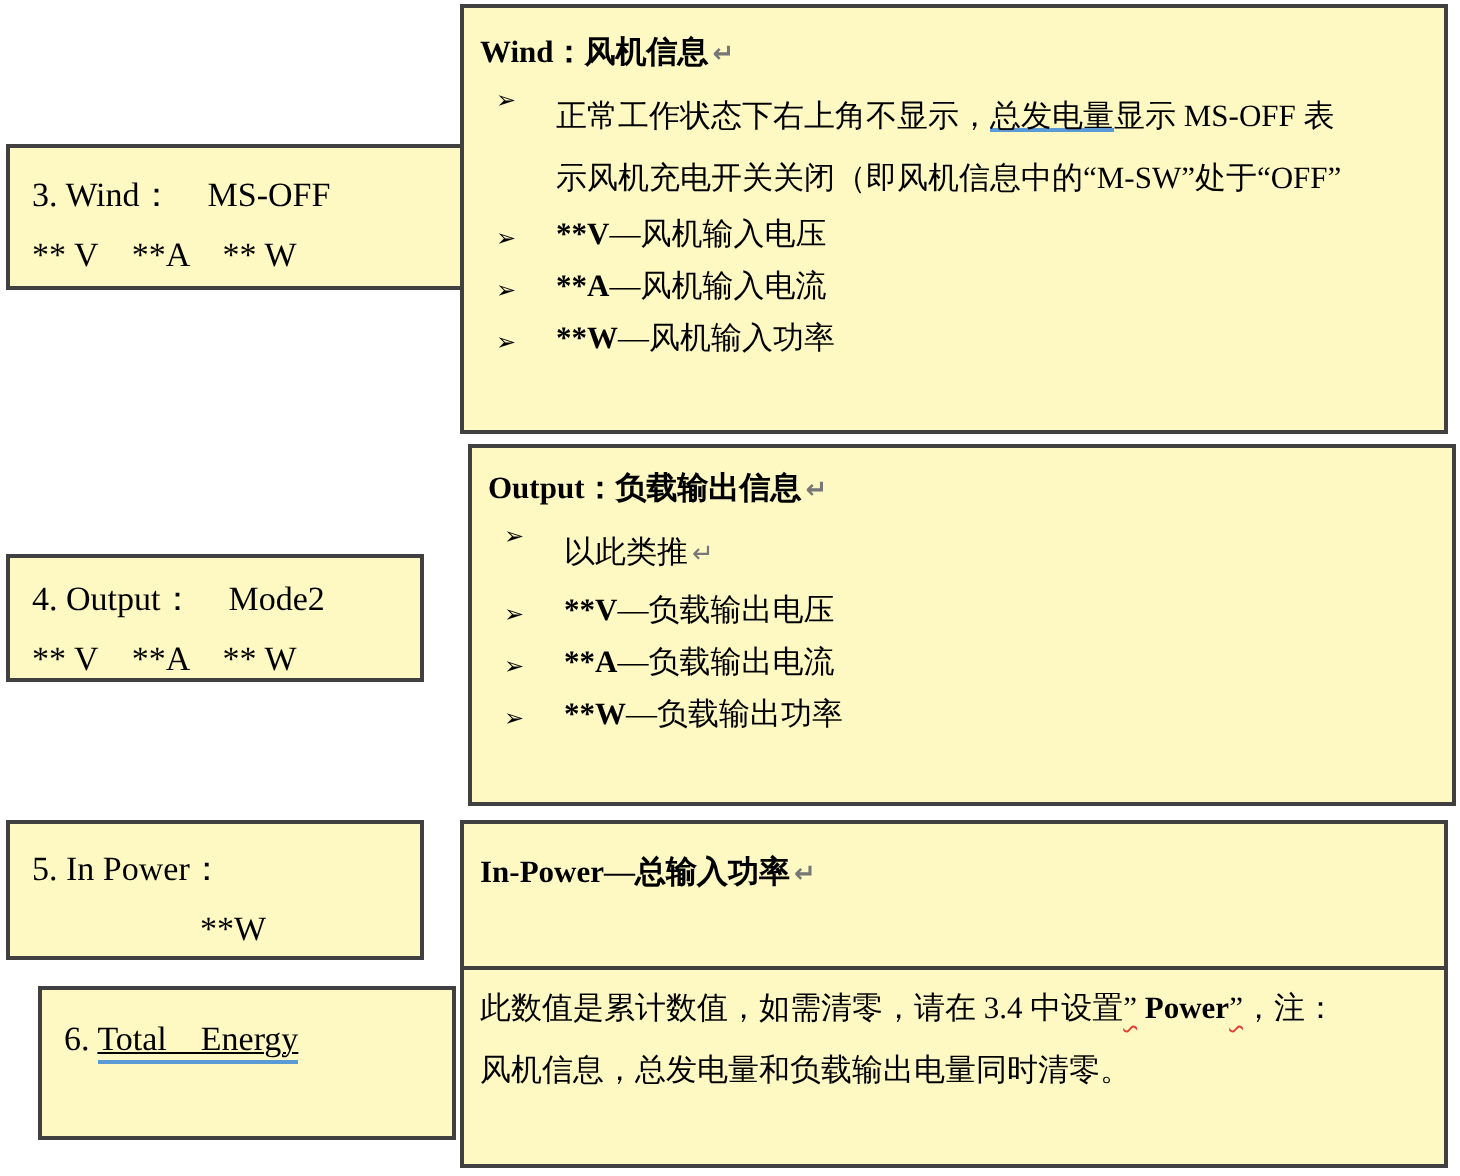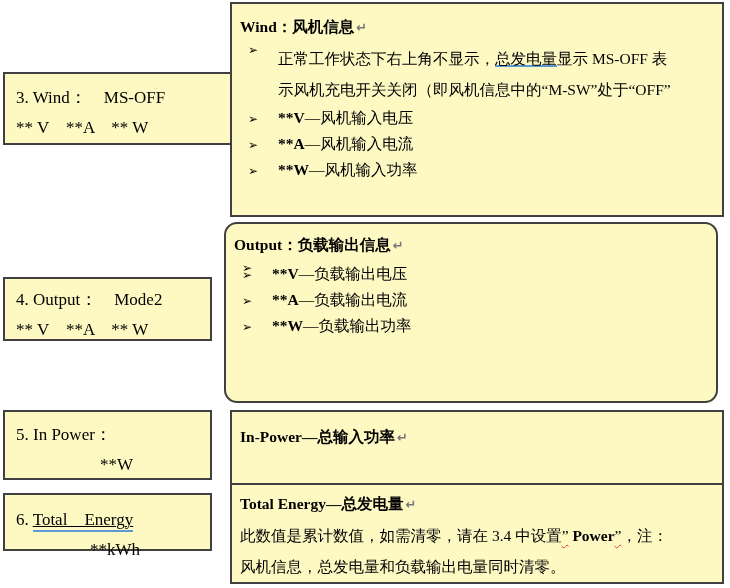--- a/index.html
+++ b/index.html
@@ -4,28 +4,28 @@
 <style>
   html,body{margin:0;padding:0;background:#ffffff;}
   #page{position:relative;width:730px;height:588px;background:#ffffff;overflow:hidden;
         font-family:"Liberation Serif","DejaVu Serif",serif;color:#000;}
   .panel{position:absolute;border:2px solid #404040;background:#fef9c3;box-sizing:border-box;}
 
   
   .L1{left:3px;top:72px;width:240px;height:73px;padding:9px 0 0 11px;}
   .L2{left:3px;top:277px;width:209px;height:64px;padding:6px 0 0 11px;}
   .L3{left:3px;top:410px;width:209px;height:70px;padding:8px 0 16px 11px;}
-  .L4{left:3px;top:493px;width:209px;height:58px;padding:10px 0 0 11px;}
+  .L4{left:19px;top:493px;width:209px;height:77px;padding:10px 0 0 11px;}
   .lline{font-size:17px;line-height:30px;white-space:pre;}
   .L3 .lline2{padding-left:84px;}
   .L4 .lline2{padding-left:74px;}
 
   
   .R1{left:230px;top:2px;width:494px;height:215px;padding:8px 10px 0 8px;}
-  .R2{left:224px;top:222px;width:494px;height:181px;padding:6px 10px 0 8px;border-radius:13px;}
+  .R2{left:234px;top:222px;width:494px;height:181px;padding:6px 10px 0 8px;}
   .R3{left:230px;top:410px;width:494px;height:88px;padding:10px 10px 0 8px;}
   .R4{left:230px;top:483px;width:494px;height:101px;padding:4px 10px 0 8px;}
   .rtitle{font-size:15.5px;line-height:30px;font-weight:bold;}
   .pline{font-size:15.5px;line-height:31px;}
   .brow{position:relative;padding-left:38px;font-size:15.5px;}
   .brow .bchar{position:absolute;left:8px;top:0;font-size:12px;
                font-family:"DejaVu Sans",sans-serif;}
   .bl{line-height:26px;}
   .bl .bchar{top:1px;}
   b{font-weight:bold;}
@@ -51,21 +51,20 @@
     <div class="lline">** V    **A    ** W</div>
   </div>
 
   <div class="panel L3">
     <div class="lline">5. In Power：</div>
     <div class="lline lline2">**W</div>
   </div>
 
   <div class="panel L4">
     <div class="lline"><span>6. </span><span class="u-dbl">Total    Energy</span></div>
-    <div class="lline lline2">**kWh</div>
   </div>
 
   <div class="panel R1">
     <div class="rtitle"><span>Wind：风机信息</span><span class="ret">↵</span></div>
     <div class="brow">
       <span class="bchar">➢</span>
       <div>
         <div class="pline"><span>正常工作状态下右上角不显示，</span><span class="u-blue">总发电量</span><span>显示 MS-OFF 表</span></div>
         <div class="pline">示风机充电开关关闭（即风机信息中的“M-SW”处于“OFF”</div>
       </div>
@@ -73,30 +72,30 @@
     <div class="brow bl"><span class="bchar">➢</span><b>**V</b><span>—风机输入电压</span></div>
     <div class="brow bl"><span class="bchar">➢</span><b>**A</b><span>—风机输入电流</span></div>
     <div class="brow bl"><span class="bchar">➢</span><b>**W</b><span>—风机输入功率</span></div>
   </div>
 
   <div class="panel R2">
     <div class="rtitle"><span>Output：负载输出信息</span><span class="ret">↵</span></div>
     <div class="brow">
       <span class="bchar">➢</span>
       <div>
+        <div class="pline"><span>以此类推</span><span class="ret">↵</span></div>
       </div>
     </div>
     <div class="brow bl"><span class="bchar">➢</span><b>**V</b><span>—负载输出电压</span></div>
     <div class="brow bl"><span class="bchar">➢</span><b>**A</b><span>—负载输出电流</span></div>
     <div class="brow bl"><span class="bchar">➢</span><b>**W</b><span>—负载输出功率</span></div>
   </div>
 
   <div class="panel R3">
     <div class="rtitle"><span>In-Power—总输入功率</span><span class="ret">↵</span></div>
   </div>
 
   <div class="panel R4">
-    <div class="rtitle"><span>Total Energy—总发电量</span><span class="ret">↵</span></div>
     <div class="pline"><span>此数值是累计数值，如需清零，请在 3.4 中设置</span><span class="sq-red">”</span><b> Power</b><span class="sq-red">”</span><span>，注：</span></div>
     <div class="pline">风机信息，总发电量和负载输出电量同时清零。</div>
   </div>
 
 </div>
 
 </body></html>

